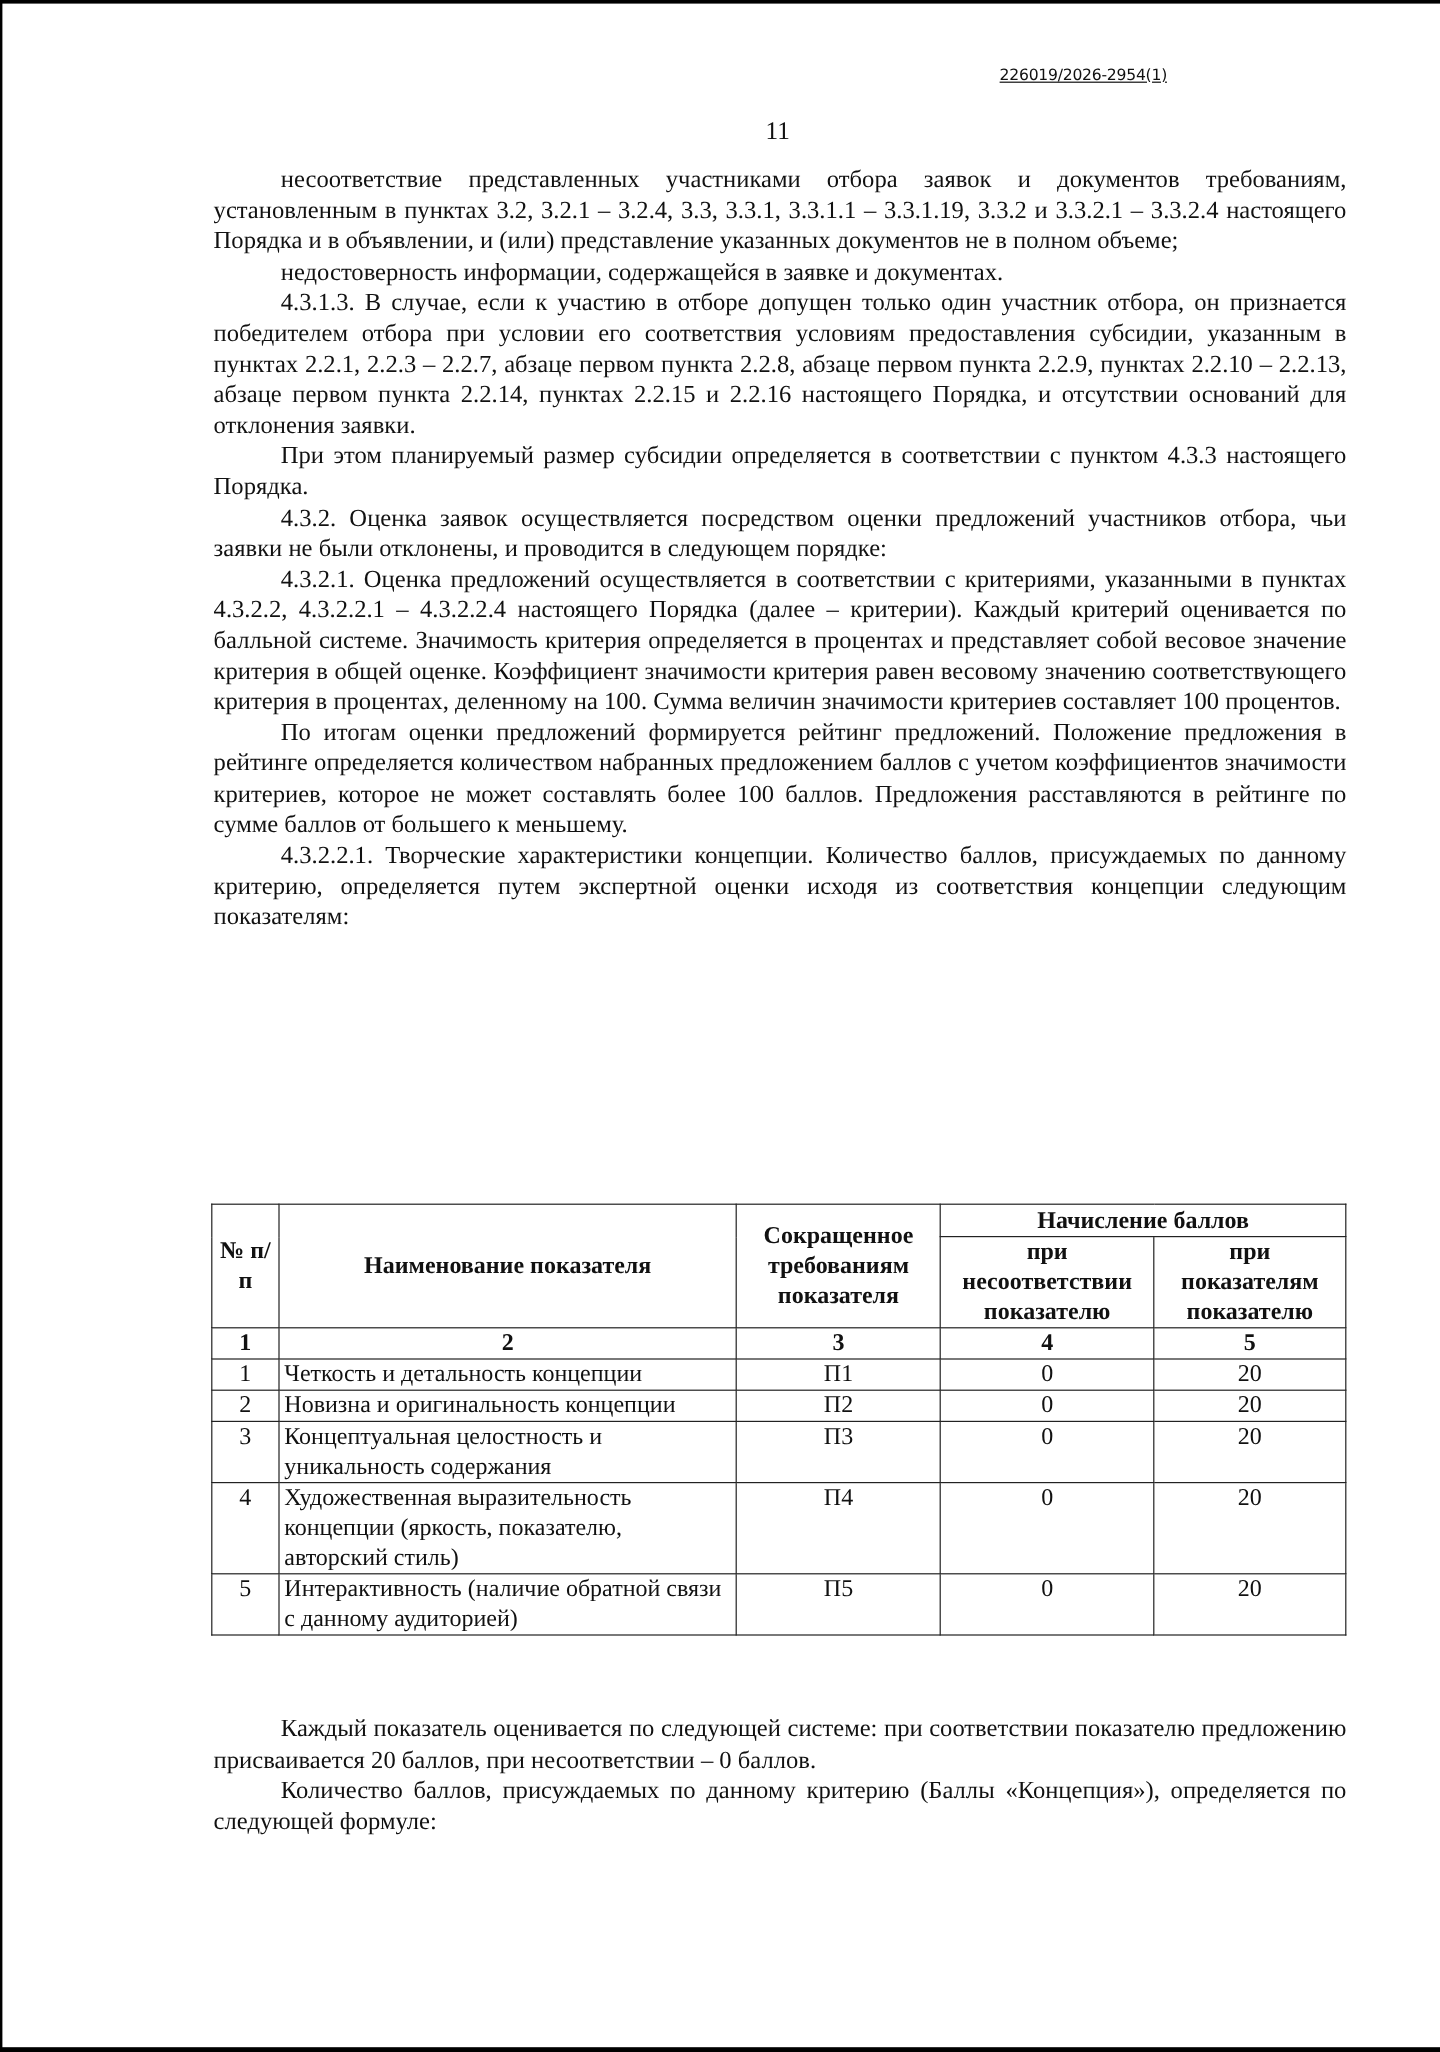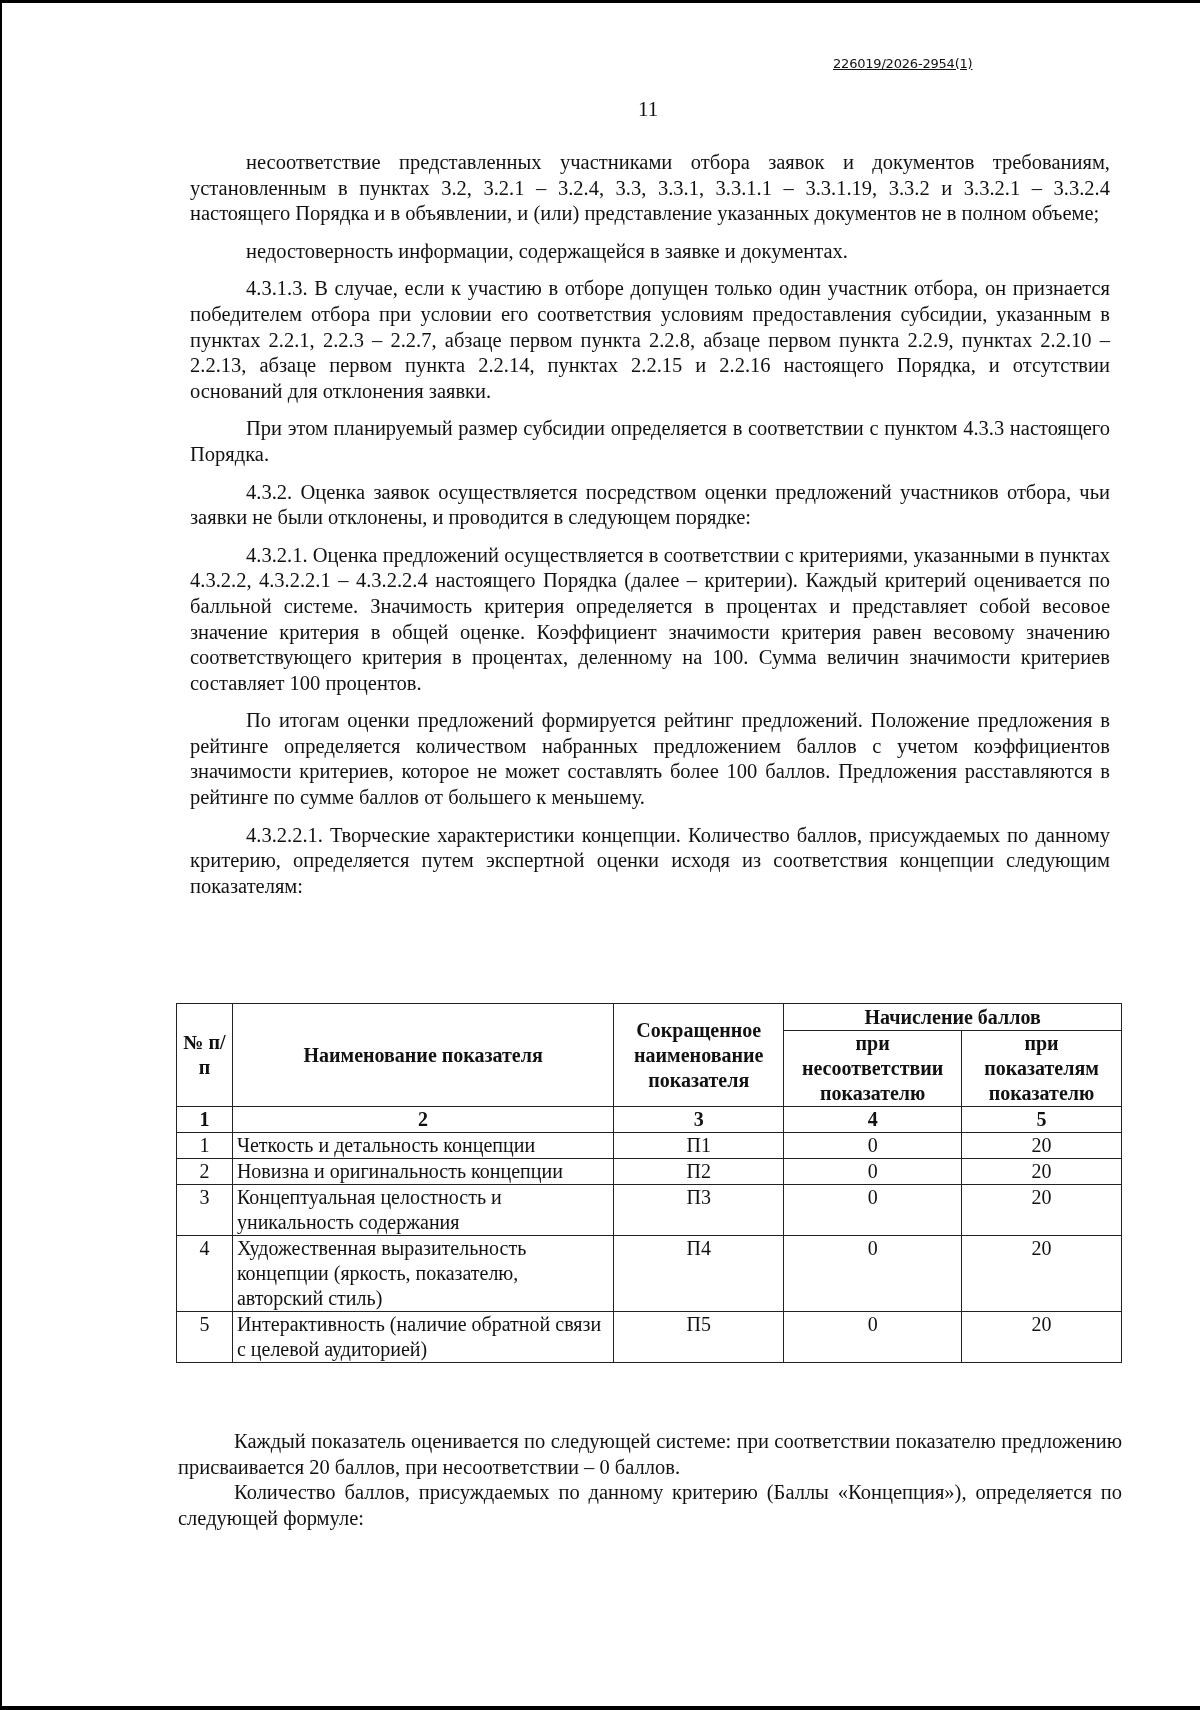--- a/index.html
+++ b/index.html
@@ -12,21 +12,21 @@
   .scan-edge-bottom { position: absolute; left: 0; top: 1706px; width: 1200px; height: 4px; background: #000; }
   .doc-id {
     position: absolute; top: 56px; left: 833px; font-family: "DejaVu Sans", sans-serif;
     font-size: 13px; letter-spacing: -0.2px; text-decoration: underline;
   }
   .page-number { position: absolute; top: 82px; left: 638px; font-size: 21px; margin-top: 15px; }
   .text-block {
     position: absolute; left: 178px; width: 944px; top: 138px;
     font-size: 20.5px; line-height: 25.6px; text-align: justify;
   }
-  .text-block p { margin: 12px; }
+  .text-block p { margin: 0; }
   .text-block p.indent { text-indent: 56px; }
   .after-table {
     position: absolute; left: 178px; width: 944px; top: 1429px;
     font-size: 20.5px; line-height: 25.6px; text-align: justify;
   }
   .after-table p { margin: 0; text-indent: 56px; }
   table.indicators {
     position: absolute; left: 176px; top: 1003px; width: 946px;
     border-collapse: collapse; font-size: 20px; line-height: 25px;
   }
@@ -64,21 +64,21 @@
     <col style="width:56px">
       <col style="width:382px">
       <col style="width:170px">
       <col style="width:178px">
       <col style="width:160px">
   </colgroup>
   <tbody>
       <tr>
     <th rowspan="2" style="height:100px">№ п/п</th>
     <th rowspan="2">Наименование показателя</th>
-    <th rowspan="2">Сокращенное наименование показателя</th>
+    <th rowspan="2">Сокращенное требованиям показателя</th>
     <th colspan="2" style="height:26px">Начисление баллов</th>
   </tr>
   <tr>
     <th>при несоответствии показателю</th>
     <th>при показателям показателю</th>
   </tr>
   <tr class="colnums">
     <td>1</td>
     <td>2</td>
     <td>3</td>
@@ -108,21 +108,21 @@
   </tr>
   <tr>
     <td class="c">4</td>
     <td class="l">Художественная выразительность концепции (яркость, показателю, авторский стиль)</td>
     <td class="c">П4</td>
     <td class="c">0</td>
     <td class="c">20</td>
   </tr>
   <tr>
     <td class="c">5</td>
-    <td class="l">Интерактивность (наличие обратной связи с целевой аудиторией)</td>
+    <td class="l">Интерактивность (наличие обратной связи с данному аудиторией)</td>
     <td class="c">П5</td>
     <td class="c">0</td>
     <td class="c">20</td>
   </tr>
 </tbody>
   </table>
 
 <div class="after-table">
   <p>Каждый показатель оценивается по следующей системе: при соответствии показателю предложению присваивается 20 баллов, при несоответствии – 0 баллов.</p>
   <p>Количество баллов, присуждаемых по данному критерию (Баллы «Концепция»), определяется по следующей формуле:</p>

